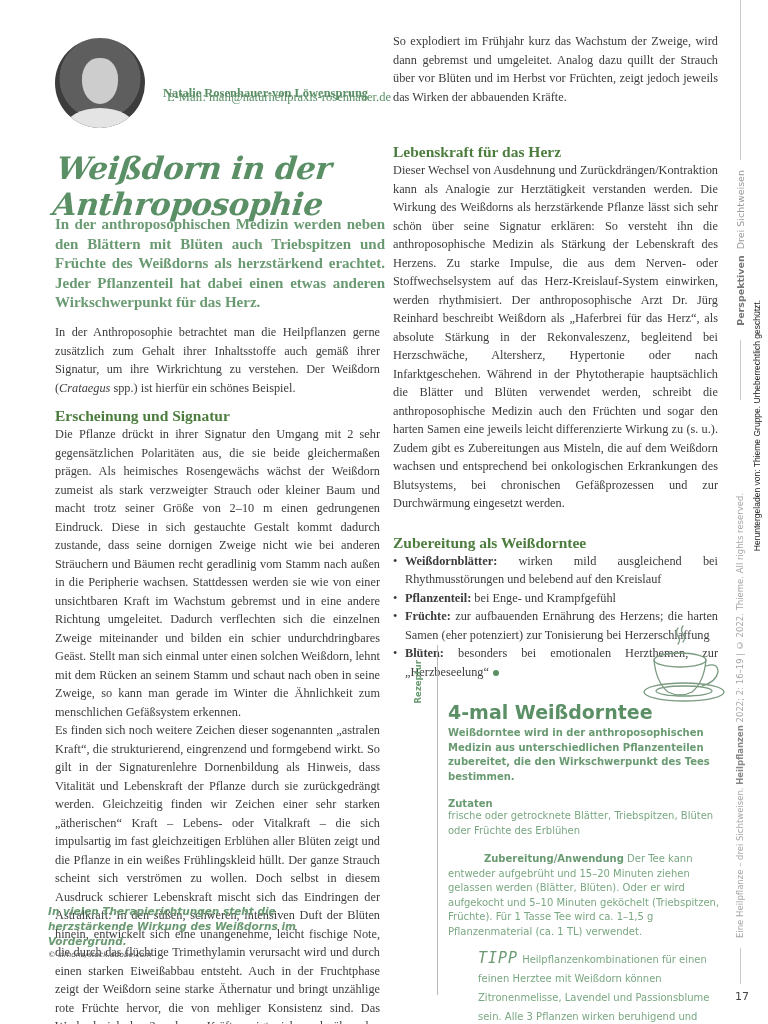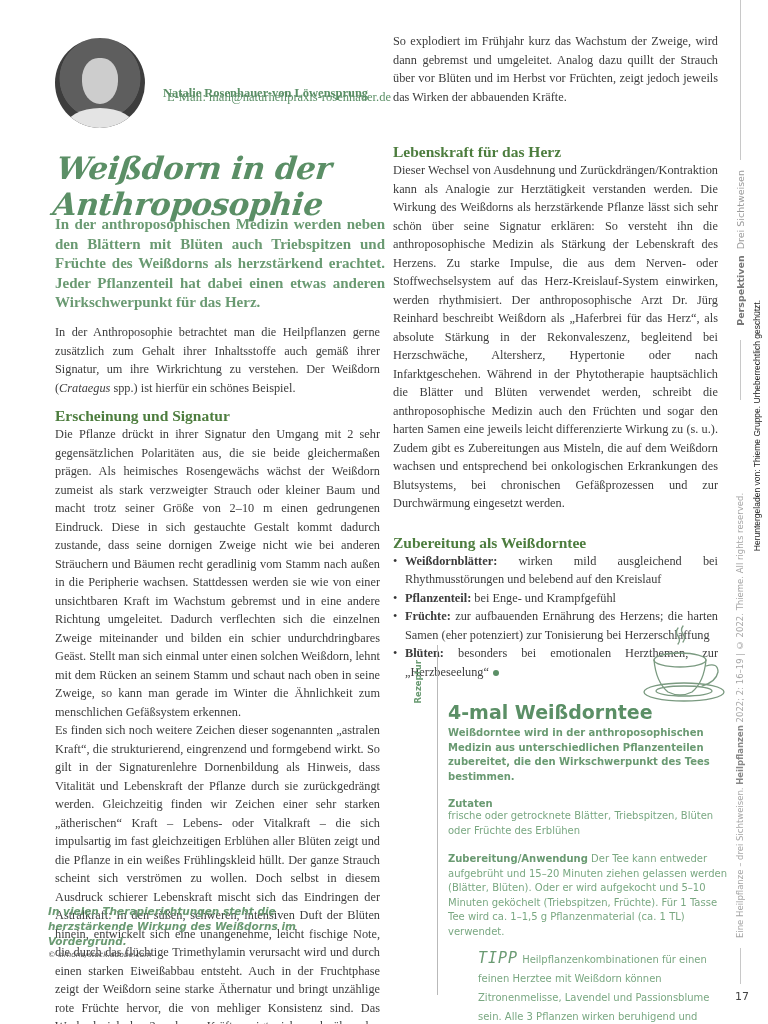--- a/index.html
+++ b/index.html
@@ -52,21 +52,21 @@
     font-family: "DejaVu Sans", sans-serif; font-size: 8.5px; font-weight: bold; color: #6a9a72;
   }
   .recipe-line { position: absolute; left: 437px; top: 645px; width: 1px; height: 350px; background: #b9b9b9; }
   .teacup { position: absolute; left: 640px; top: 622px; width: 92px; height: 88px; }
   .recipe { position: absolute; left: 448px; top: 700px; width: 285px; font-family: "DejaVu Sans", sans-serif; color: #6a9a72; }
   .recipe-title { font-size: 19px; font-weight: bold; color: #5b8f66; line-height: 24px; }
   .recipe-intro { font-size: 10px; line-height: 14.5px; font-weight: bold; color: #6a9a72; margin-top: 2px; }
   .recipe-h { font-size: 10px; font-weight: bold; color: #6a9a72; margin-top: 14px; }
   .recipe-p { font-size: 10px; line-height: 14.5px; color: #7aa882; }
   .recipe-prep { font-size: 10px; line-height: 14.5px; color: #7aa882; margin-top: 14px; }
-  .recipe-prep b { color: #6a9a72; }
+  .recipe-prep b { color: #6a9a72; margin-left: 36px; }
   .tipp { font-size: 10px; line-height: 19px; color: #7aa882; margin-top: 10px; margin-left: 30px; }
   .tipp-label { font-family: "DejaVu Sans Mono", monospace; font-size: 15px; color: #6a9a72; letter-spacing: 1px; margin-right: 4px; font-style: italic; }
 
   .side-section {
     position: absolute; left: 735px; top: 170px; writing-mode: vertical-rl; transform: rotate(180deg);
     font-family: "DejaVu Sans", sans-serif; font-size: 9.5px; color: #9a9a9a; white-space: nowrap;
   }
   .side-section b { color: #777; font-weight: bold; }
   .side-rule-top { position: absolute; left: 740px; top: 0; width: 1px; height: 160px; background: #c8c8c8; }
   .side-rule-mid { position: absolute; left: 740px; top: 340px; width: 1px; height: 60px; background: #c8c8c8; }

